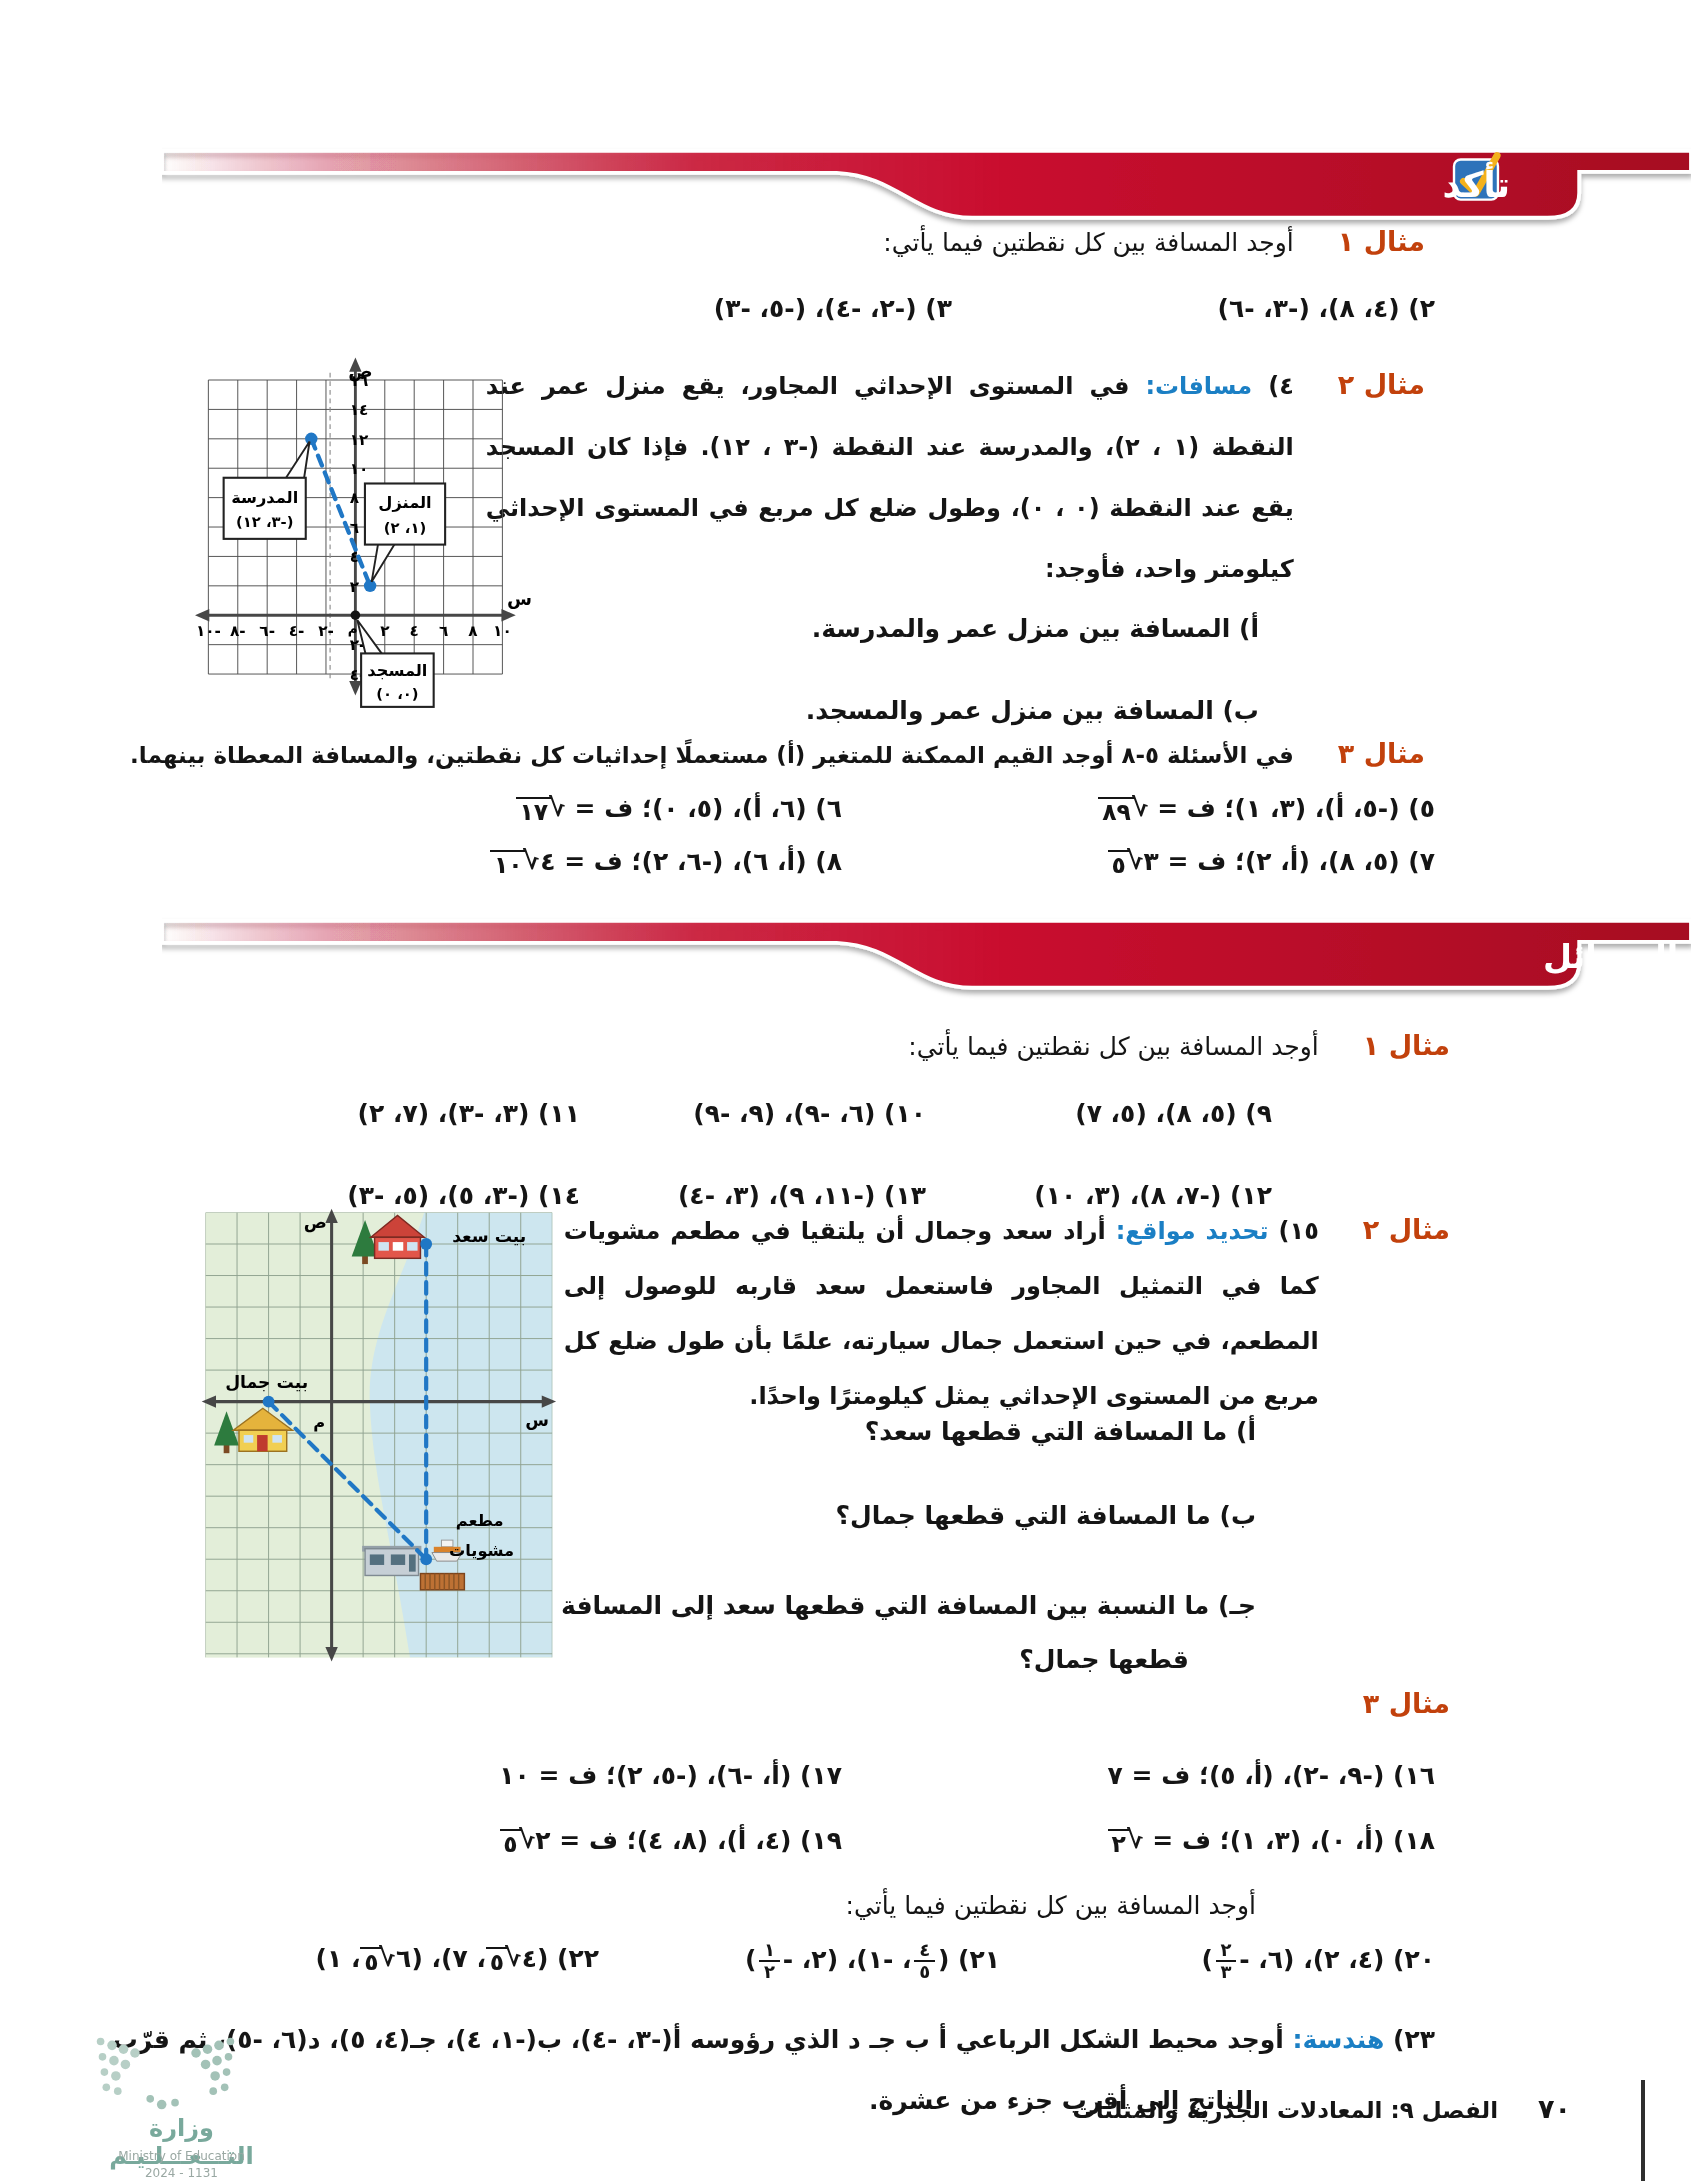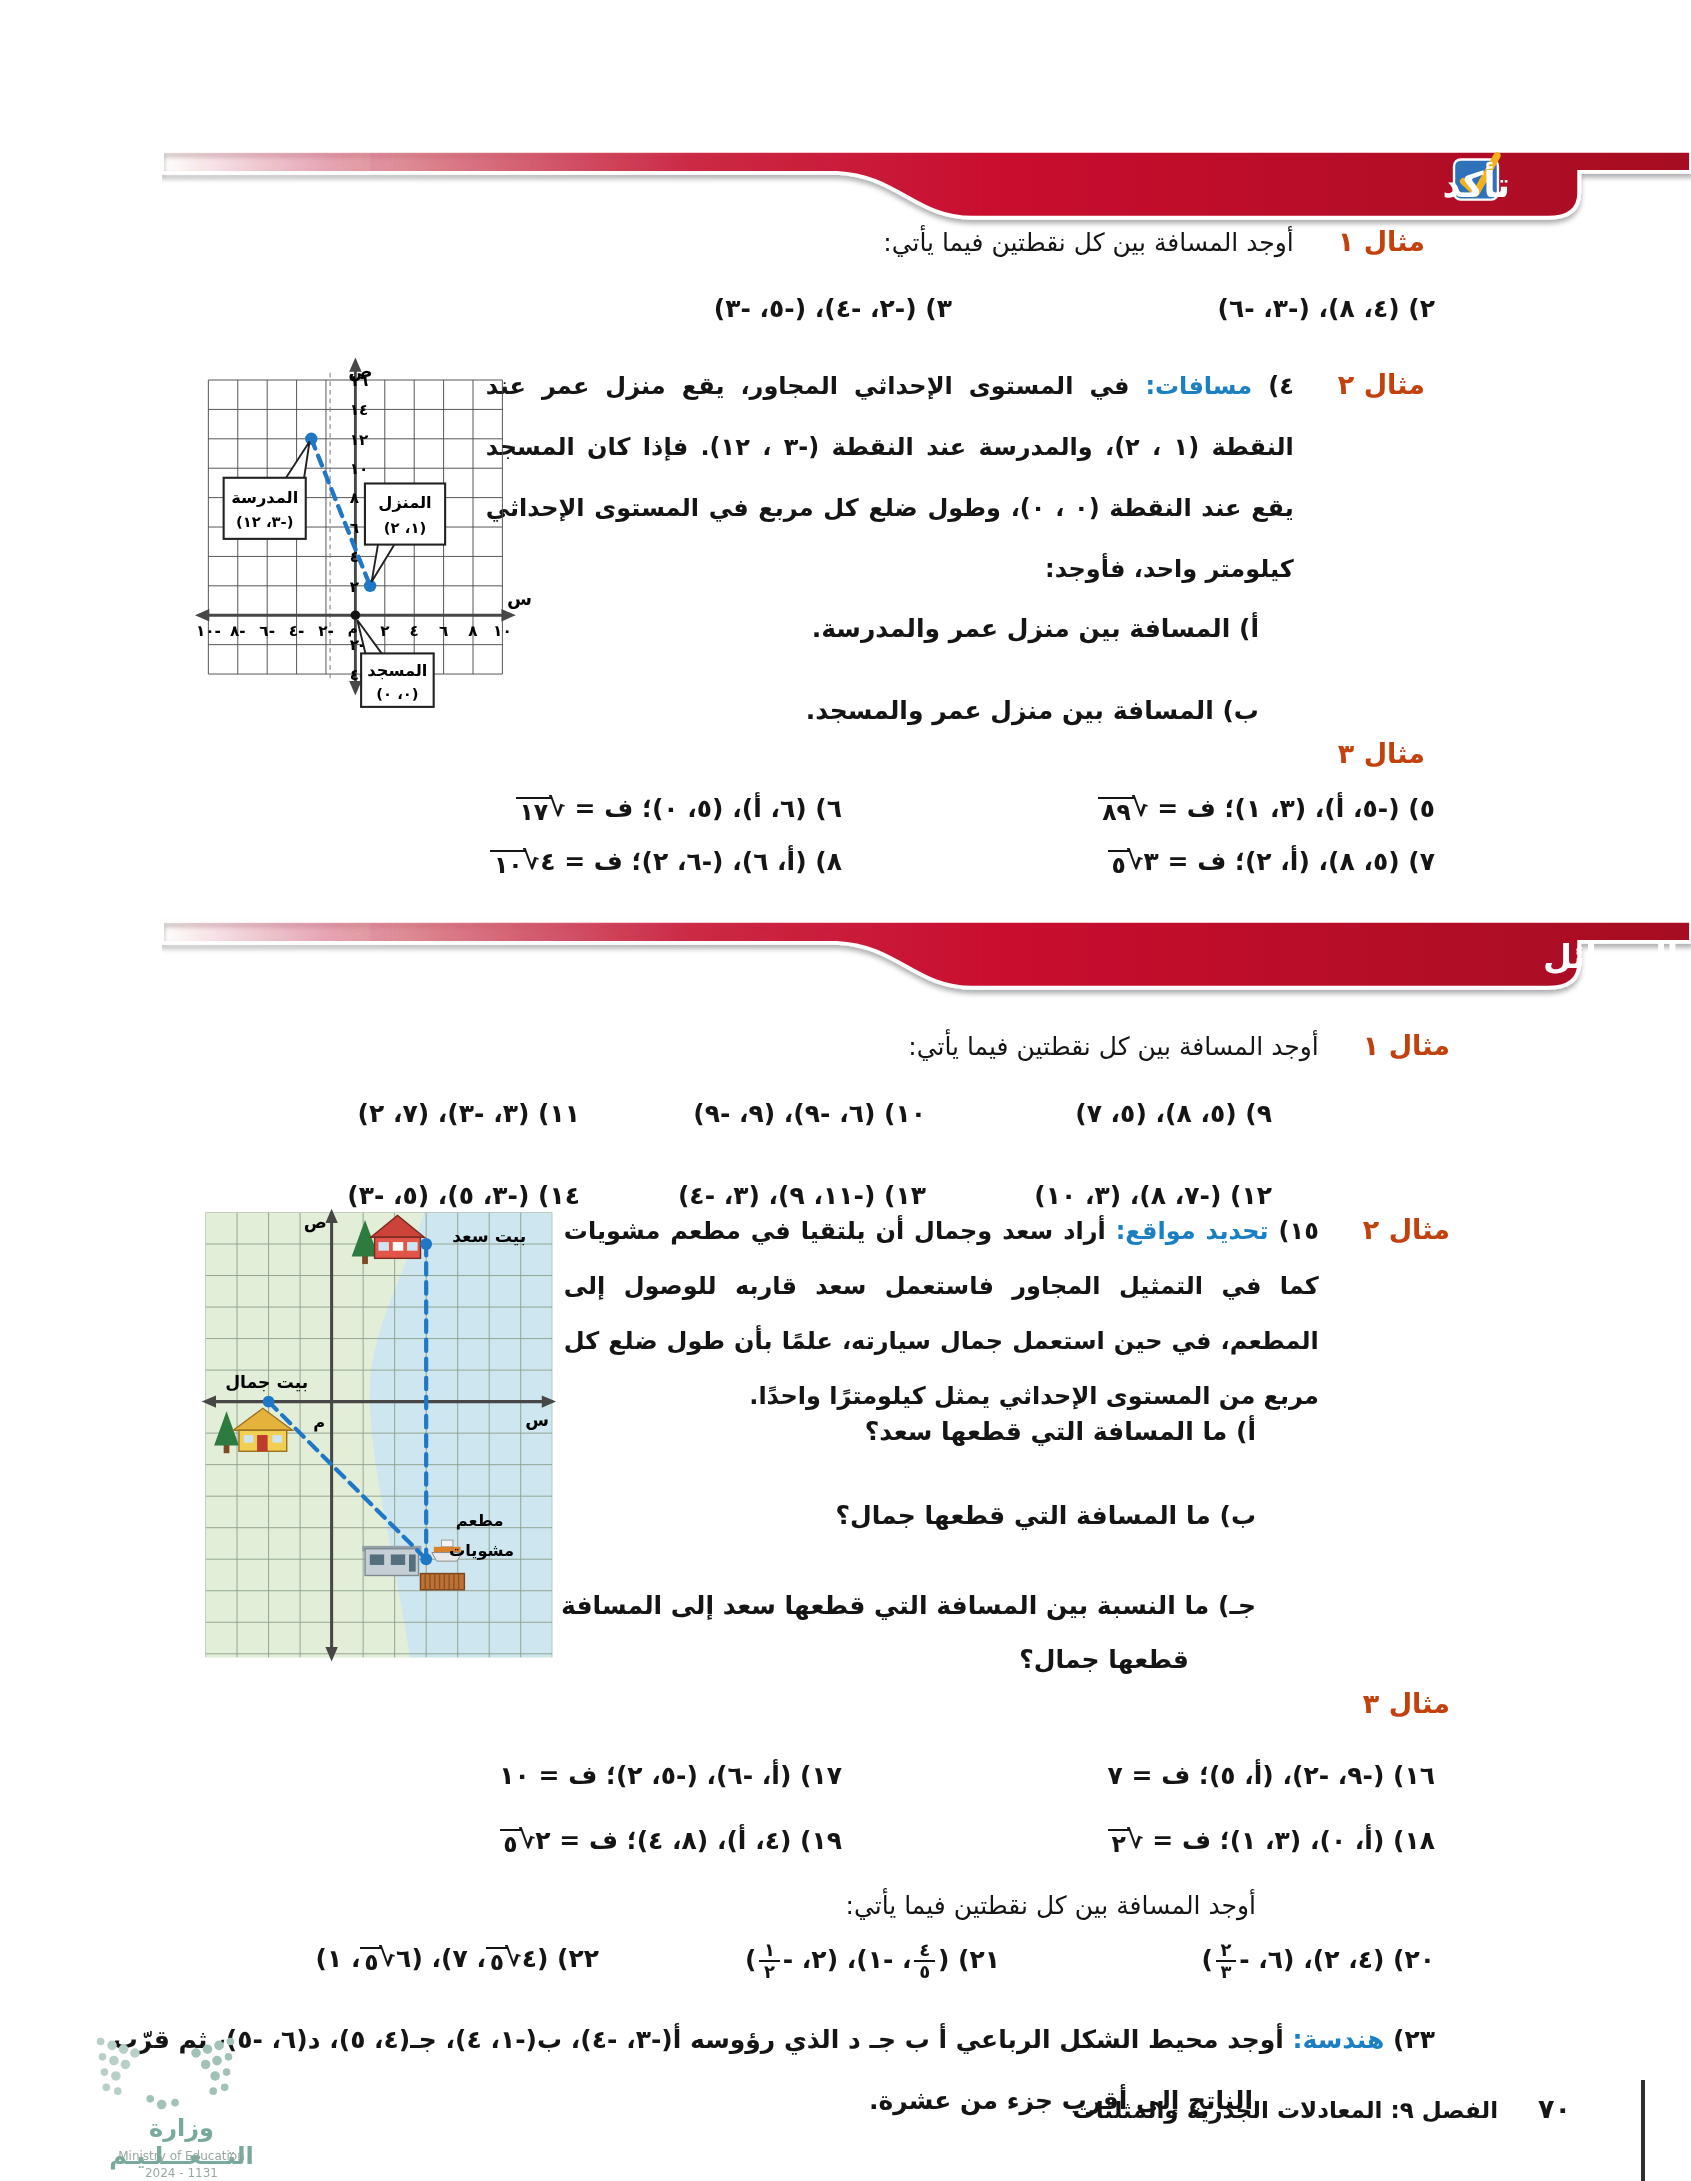--- a/index.html
+++ b/index.html
@@ -139,20 +139,21 @@
     <g>
       <polygon points="201,334 219,334 192,297" fill="#ffffff" stroke="#222222" stroke-width="2"></polygon>
       <rect x="196" y="332" width="76" height="56" fill="#ffffff" stroke="#222222" stroke-width="2.2"></rect>
       <text x="234" y="356" font-size="17" font-weight="bold" text-anchor="middle">المسجد</text>
       <text x="234" y="380" font-size="15.5" font-weight="bold" text-anchor="middle">(٠، ٠)</text>
     </g>
   </svg>
 
   <div class="abs exrow" style="top:738px;right:266px">
     <span class="exlabel">مثال ٣</span>
+    <span class="prompt-long">في الأسئلة ٥-٨ أوجد القيم الممكنة للمتغير (أ) مستعملًا إحداثيات كل نقطتين، والمسافة المعطاة بينهما.</span>
   </div>
 
   <div class="abs pgrid" style="top:790px;right:256px;width:1185px;grid-template-columns:593px 593px;row-gap:15.3px">
     <div class="problem">٥) (-٥، أ)، (٣، ١)؛ ف = <span class="sqrt">
           <span class="rdc">٨٩</span>
           <span class="rsg">√</span>
         </span></div>
     <div class="problem">٦) (٦، أ)، (٥، ٠)؛ ف = <span class="sqrt">
           <span class="rdc">١٧</span>
           <span class="rsg">√</span>

